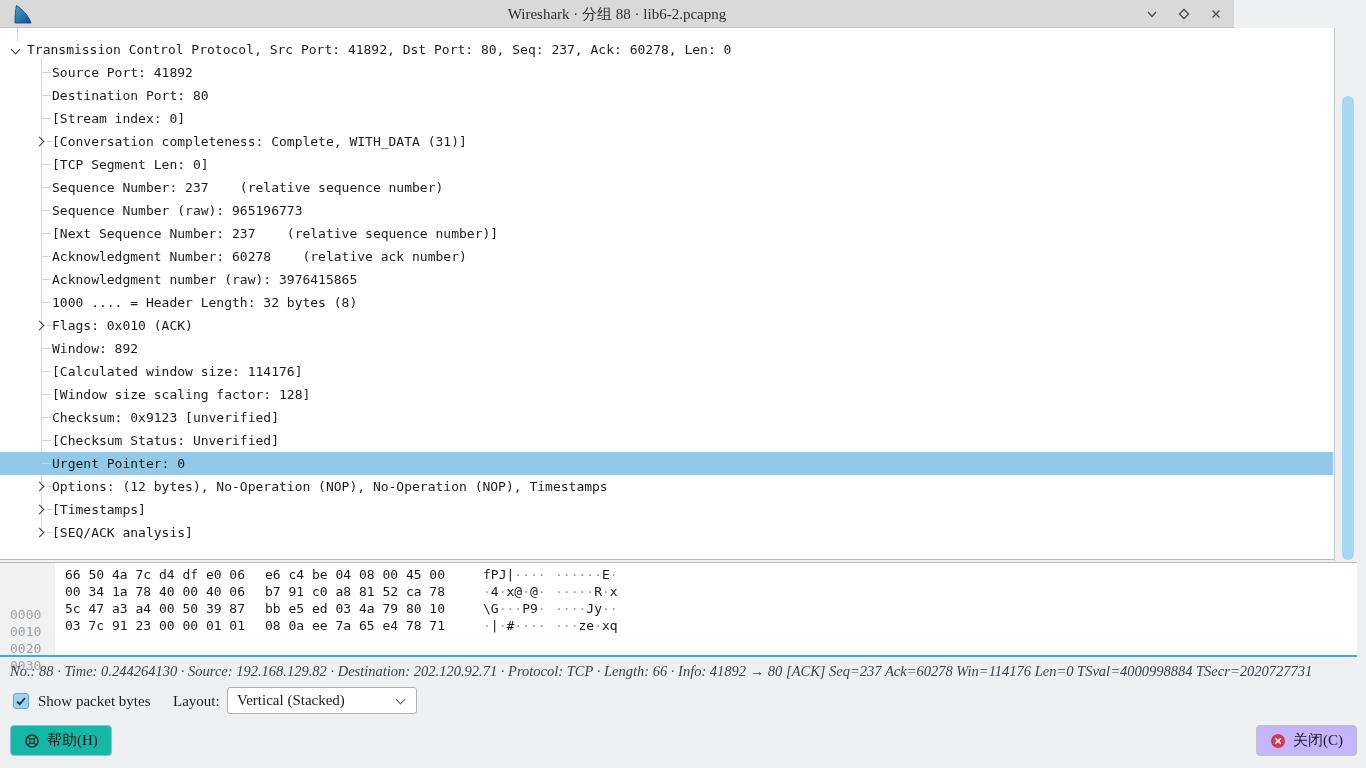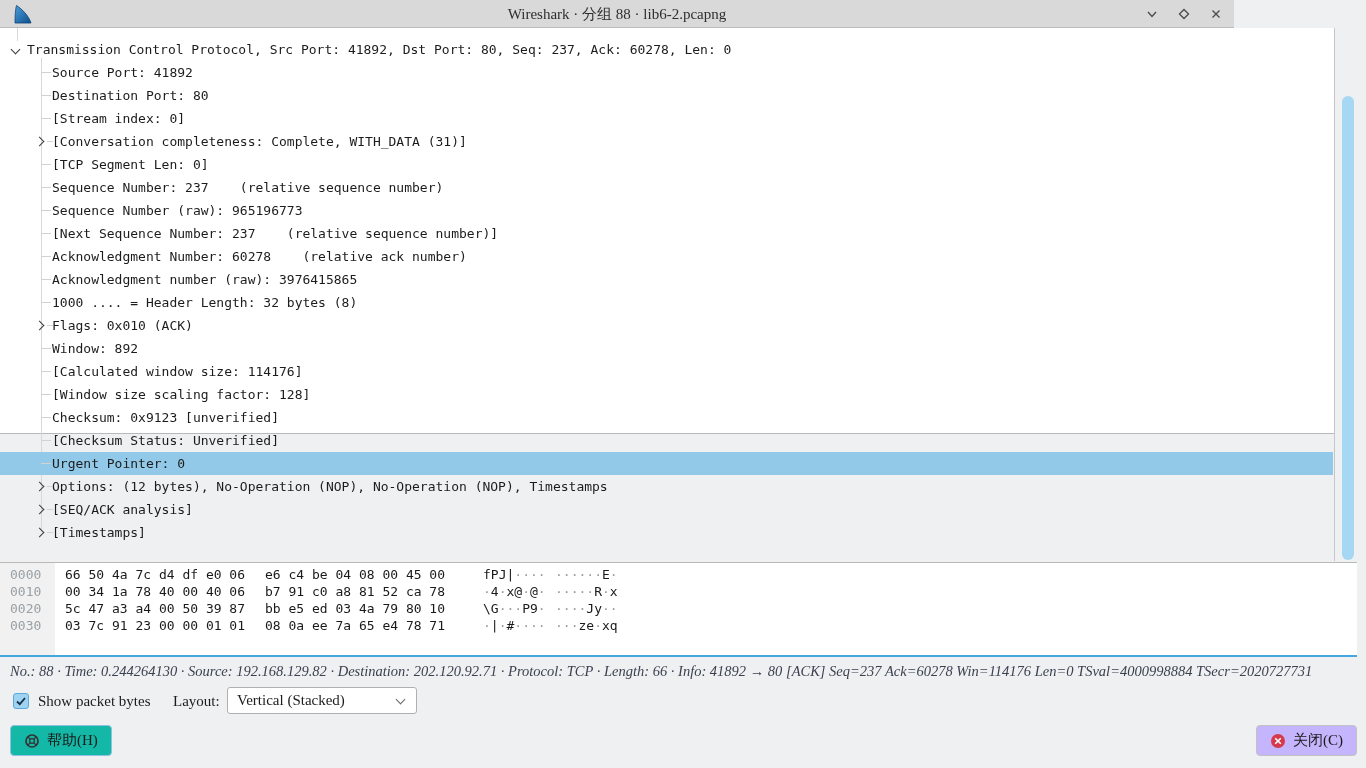--- a/index.html
+++ b/index.html
@@ -9,21 +9,21 @@
   
   .titlebar { position:absolute; left:0; top:0; width:1234px; height:28px;
               background:#d9d9d9; border-bottom:1px solid #bcbcbc; }
   .app-icon { position:absolute; left:12px; top:3px; width:22px; height:22px; }
   .title { position:absolute; left:0; right:0; top:0; height:28px; line-height:28px;
            text-align:center; font-size:15px; color:#2e2e2e; }
   .winbtns { position:absolute; right:10px; top:0; height:28px; display:flex; align-items:center; gap:16px; }
   .winbtn { width:16px; height:16px; display:flex; align-items:center; justify-content:center; cursor:default; }
 
   
-  .tree-panel { position:absolute; left:0; top:28px; width:1366px; height:406px;
+  .tree-panel { position:absolute; left:0; top:28px; width:1366px; height:532px;
                 background:#ffffff; border-bottom:1px solid #b9b9b9; }
   .tree-rows { position:absolute; left:0; top:10px; width:1333px; }
   .row { position:relative; height:23px; width:1333px; }
   .row.selected { background:#92c9e8; }
   .row-label { display:block; white-space:pre; font-family:"DejaVu Sans Mono", monospace;
                font-size:13px; line-height:23px; color:#1c1c1c; }
   .lvl-0 .row-label { padding-left:27px; }
   .lvl-1 .row-label { padding-left:52px; }
   .chev { position:absolute; width:7px; height:7px; border-right:1.5px solid #3c3c3c;
           border-bottom:1.5px solid #3c3c3c; display:none; top:8px; }
@@ -43,21 +43,21 @@
   .scroll-thumb { position:absolute; left:7px; top:68px; width:12px; height:464px;
                   background:#a6d7f3; border-radius:6px; }
 
   
   .hex-panel { position:absolute; left:0; top:562px; width:1357px; height:95px; background:#ffffff;
                border-top:1px solid #b9b9b9; border-bottom:2px solid #45a7dd;
                font-family:"DejaVu Sans Mono", monospace; font-size:13px; }
   .offset-band { position:absolute; left:0; top:0; width:55px; height:100%; background:#f1f1f1; }
   .hex-rows { position:absolute; left:0; top:3px; width:100%; }
   .hex-row { display:flex; height:17px; line-height:17px; white-space:pre; }
-  .hex-offset { width:55px; padding-left:10px; color:#9aa0a4; flex:0 0 auto; }
+  .hex-offset { width:55px; padding-left:10px; color:#9aa0a4; flex:0 0 auto;margin-top:40px; }
   .hex-left  { margin-left:10px; width:180px; color:#1a1a1a; flex:0 0 auto; }
   .hex-right { margin-left:20px; width:180px; color:#1a1a1a; flex:0 0 auto; }
   .ascii-left  { margin-left:38px; width:64px; color:#1a1a1a; flex:0 0 auto; }
   .ascii-right { margin-left:8px; color:#1a1a1a; flex:0 0 auto; }
   .dim { color:#9a9a9a; }
 
   
   .status-line { position:absolute; left:0; top:657px; width:1366px; height:29px;
                  line-height:29px; padding-left:10px; font-style:italic; font-size:14.5px;
                  color:#3a4150; }
@@ -214,26 +214,26 @@
         <span class="row-label">Urgent Pointer: 0</span>
       </div>
       <div class="row lvl-1 exp-right">
         <span class="chev"></span>
         <span class="tick"></span>
         <span class="row-label">Options: (12 bytes), No-Operation (NOP), No-Operation (NOP), Timestamps</span>
       </div>
       <div class="row lvl-1 exp-right">
         <span class="chev"></span>
         <span class="tick"></span>
+        <span class="row-label">[Timestamps]</span>
+      </div>
+      <div class="row lvl-1 exp-right">
+        <span class="chev"></span>
+        <span class="tick"></span>
         <span class="row-label">[SEQ/ACK analysis]</span>
-      </div>
-      <div class="row lvl-1 exp-right">
-        <span class="chev"></span>
-        <span class="tick"></span>
-        <span class="row-label">[Timestamps]</span>
       </div>
     </div>
   <div class="scroll-track">
     <div class="scroll-thumb"></div>
   </div>
 </div>
 
 <div class="hex-panel">
   <div class="offset-band"></div>
   <div class="hex-rows">

